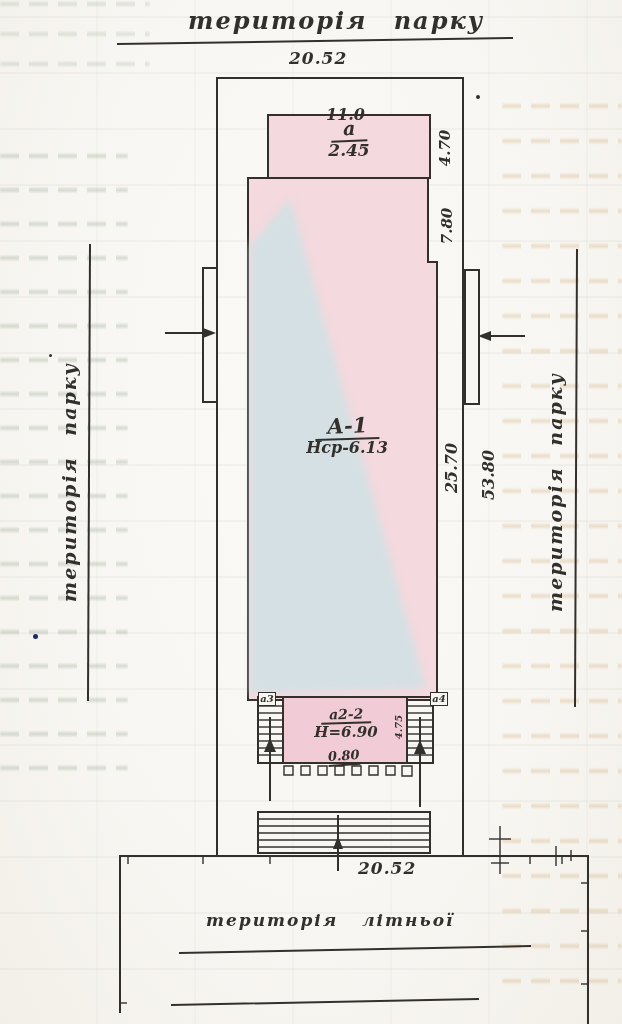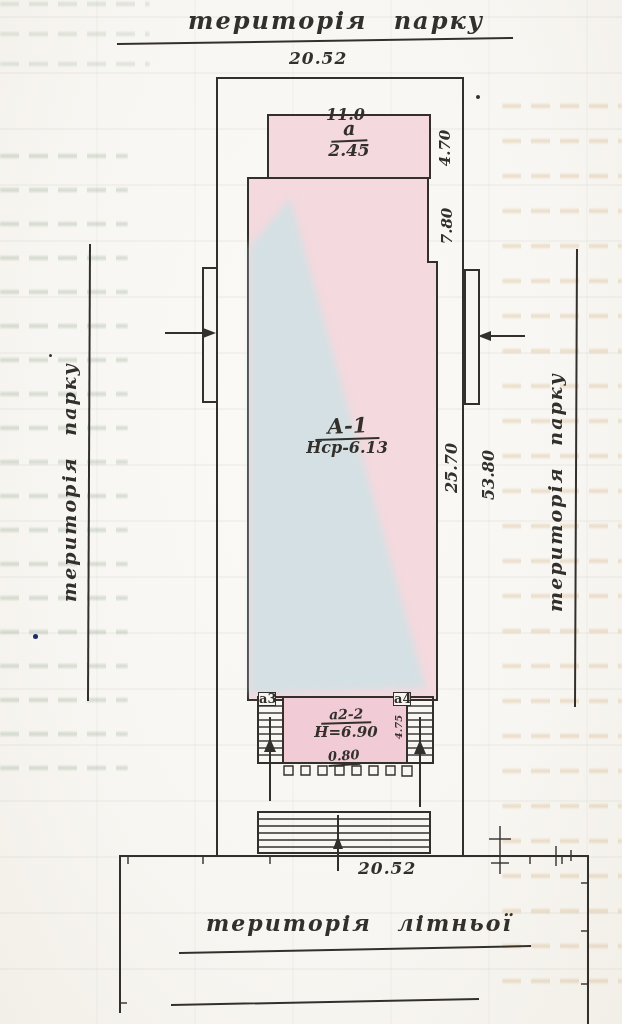--- a/index.html
+++ b/index.html
@@ -47,21 +47,21 @@
        color:var(--ink); white-space:nowrap; line-height:1.05;}
   .title{font-size:24px; letter-spacing:2px; word-spacing:16px;}
   .num{font-size:17px; letter-spacing:1px;}
   .vdim{transform:translate(-50%,-50%) rotate(-90deg); transform-origin:center;}
   .vtitle{transform:translate(-50%,-50%) rotate(-90deg); font-size:19px;
           letter-spacing:2px; word-spacing:12px;}
   .stack{text-align:center;}
   .stack .over{display:inline-block; border-bottom:2.5px solid var(--ink);
                padding:0 12px 1px; transform:rotate(-2deg);}
   .stairbox{position:absolute; z-index:5; width:16px; height:12px; line-height:12px;
-     border:1.5px solid var(--ink); font-size:13px; text-align:center; 
+     border:1.5px solid var(--ink); font-size:10px; text-align:center; font-style:italic;
      background:var(--paper); color:var(--ink); font-weight:700;}
   .ul{border-bottom:2.5px solid var(--ink); padding-bottom:1px;}
 </style>
 </head>
 <body>
 
 <div class="page">
 
   <div class="bleed-grid"></div>
   <div class="bleed-rows bleed-topleft"></div>
@@ -201,19 +201,19 @@
   <div class="txt stack" style="left:308px; top:706px; width:76px;">
     <span class="over" style="font-size:14px; padding:0 8px 0;">а2-2</span><br>
     <span style="font-size:15px;">Н=6.90</span>
   </div>
 
   <div class="txt vdim" style="left:399px; top:727px; font-size:10px;">4.75</div>
 
   <div class="txt ul" style="left:328px; top:749px; font-size:13px; transform:rotate(-4deg);">0.80</div>
 
   <div class="stairbox" style="left:258px; top:692px;">а3</div>
-  <div class="stairbox" style="left:393px; top:692px;">а4</div>
+  <div class="stairbox" style="left:430px; top:692px;">а4</div>
 
   <div class="txt num" style="left:358px; top:860px;">20.52</div>
 
-  <div class="txt title" style="left:206px; top:912px; font-size:22px;">територія літньої</div>
+  <div class="txt title" style="left:206px; top:912px; font-size:17px;">територія літньої</div>
 
 </div>
 
 </body></html>

